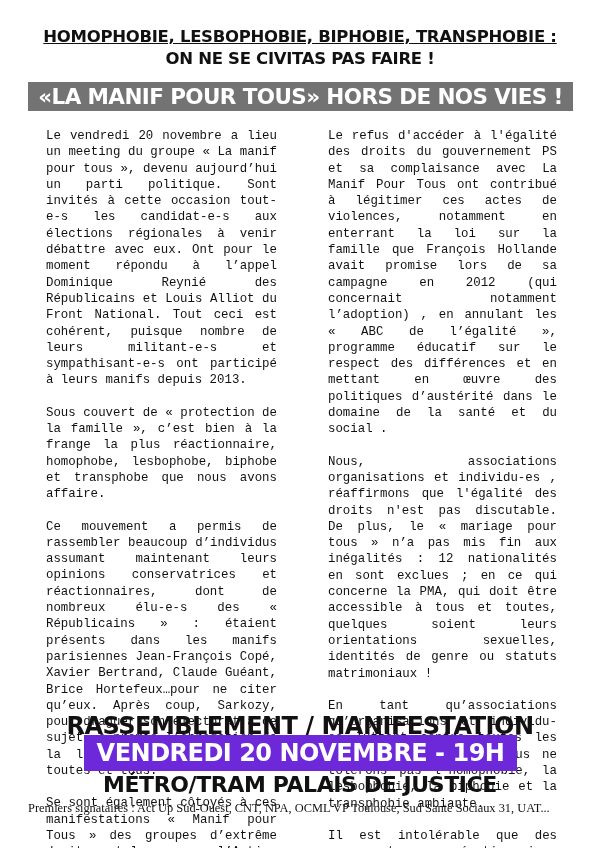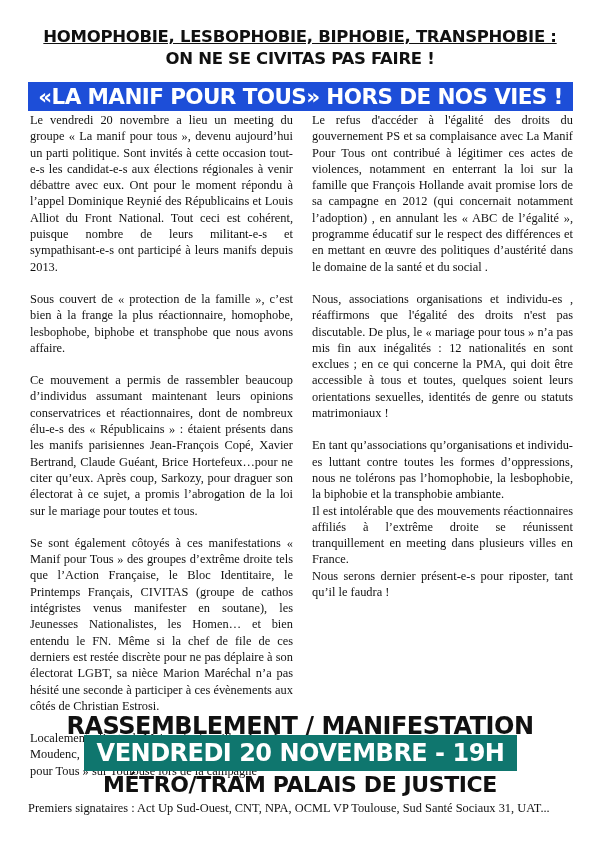--- a/index.html
+++ b/index.html
@@ -10,41 +10,41 @@
   }
   .headline {
     position: absolute; left: 0; width: 600px; text-align: center;
     font-family: "DejaVu Sans", sans-serif; font-weight: bold;
     color: #111; letter-spacing: -0.3px;
   }
   .h1 { top: 27px; font-size: 16.5px; line-height: 20px; text-decoration: underline; }
   .h2 { top: 49px; font-size: 16.5px; line-height: 20px; }
   .banner-top {
     position: absolute; left: 28px; top: 82px; width: 545px; height: 29px;
-    background: #1d4ed8; color: #ffffff;
+    background: #737373; color: #ffffff;
     font-family: "DejaVu Sans", sans-serif; font-weight: bold;
     font-size: 21.5px; line-height: 29px; text-align: center;
     letter-spacing: -0.6px; white-space: nowrap; overflow: hidden;
   }
   .col {
     position: absolute; top: 112px; font-size: 12.4px; line-height: 16.3px;
     text-align: justify; hyphens: none;
   }
-  .col p { margin: 0; }
+  .col p { margin: 16px; font-family: Liberation Mono, monospace; }
   .col p.gap { margin-top: 16px; }
   .col-left { left: 30px; width: 263px; }
   .col-right { left: 312px; width: 261px; }
   .rally {
     position: absolute; left: 0; top: 700px; width: 600px; text-align: center;
     font-family: "DejaVu Sans", sans-serif; font-weight: bold;
     font-size: 24px; line-height: 32px; letter-spacing: -0.5px; margin-top: 10px;
   }
   .date-banner {
     position: absolute; left: 84px; top: 735px; width: 433px; height: 36px;
-    background: #0f766e; color: #fff; text-align: center;
+    background: #6d28d9; color: #fff; text-align: center;
     font-family: "DejaVu Sans", sans-serif; font-weight: bold;
     font-size: 24px; line-height: 36px; letter-spacing: -0.5px; white-space: nowrap;
   }
   .place {
     position: absolute; left: 0; top: 774px; width: 600px; text-align: center;
     font-family: "DejaVu Sans", sans-serif; font-weight: bold;
     font-size: 22px; line-height: 22px; letter-spacing: -0.4px;
   }
   .signers {
     position: absolute; left: 28px; top: 800px; width: 560px;

